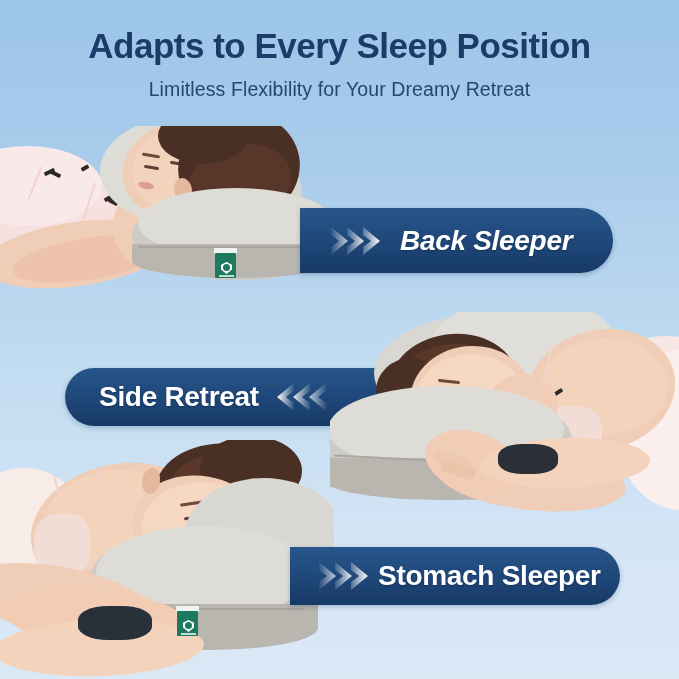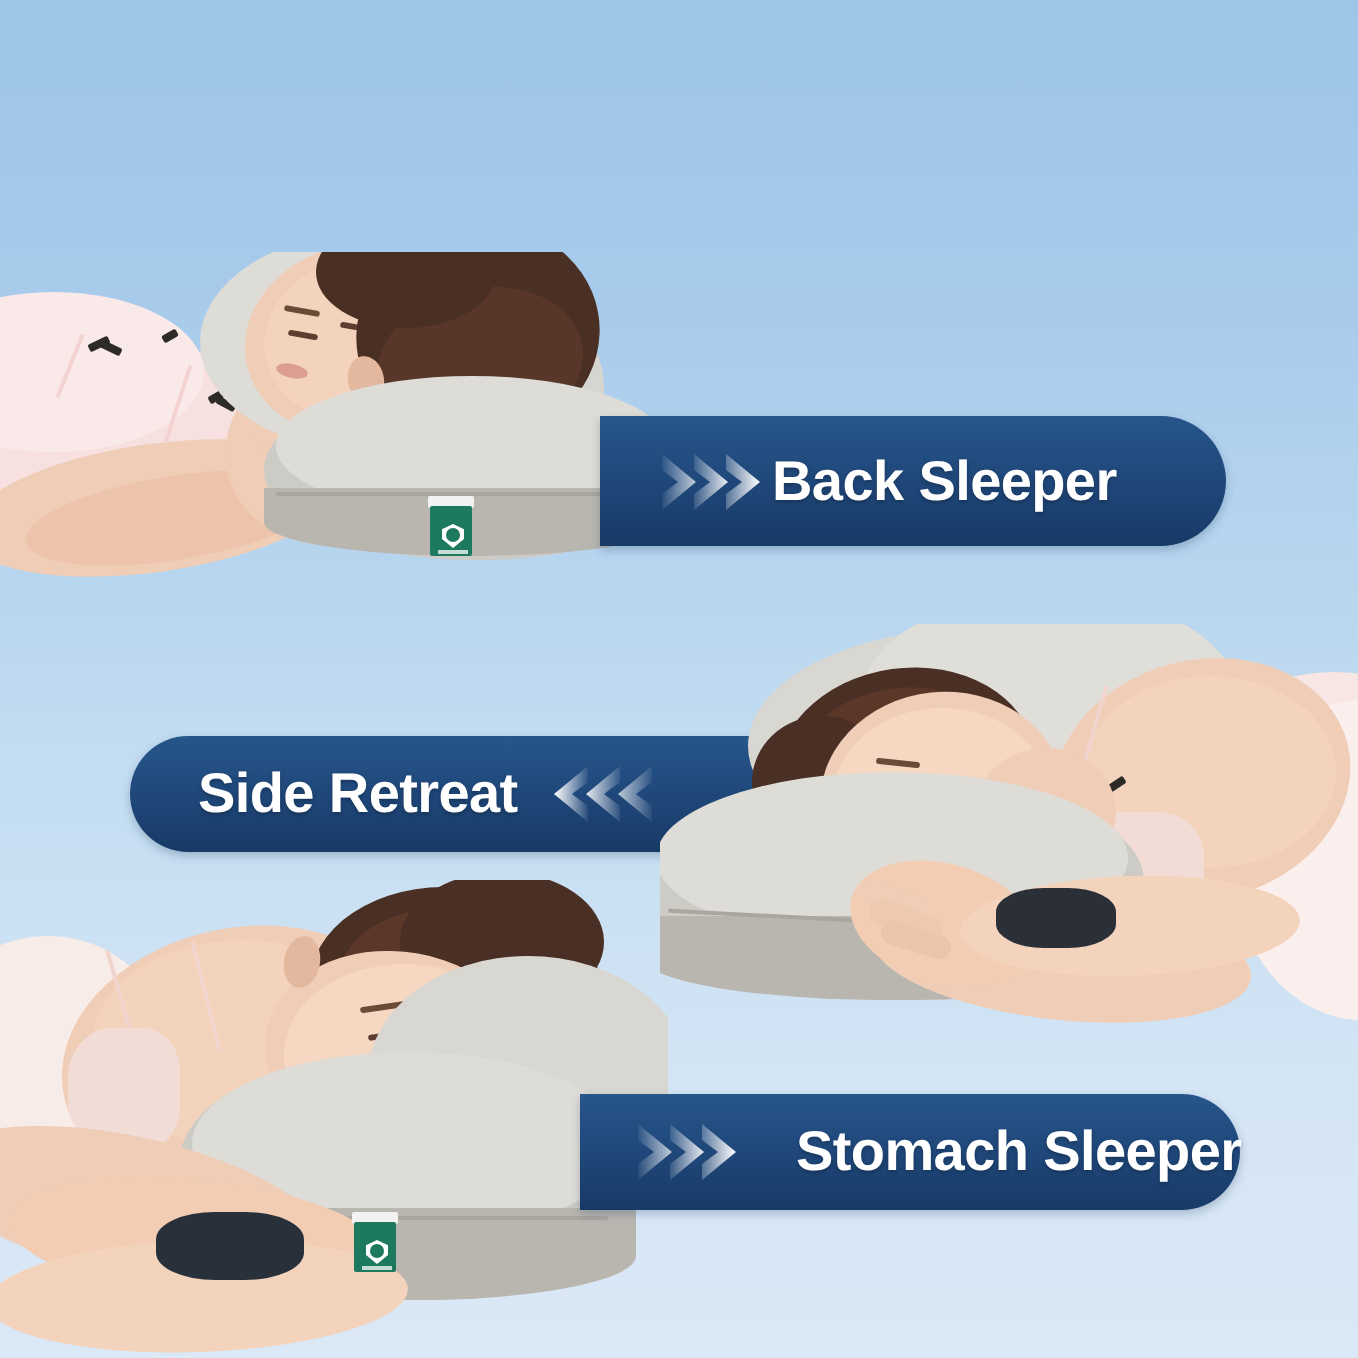--- a/index.html
+++ b/index.html
@@ -96,20 +96,24 @@
   
   .banner-back { left:300px; top:208px;  width:313px; height:65px; padding-left:30px; }
   .banner-side { left:65px;  top:368px;  width:320px; height:58px; padding-left:34px; }
   .banner-stom { left:290px; top:547px;  width:330px; height:58px; padding-left:28px; }
 </style>
 </head>
 <body>
 
 <div id="stage">
 
+  <div class="header">
+    <div class="headline">Adapts to Every Sleep Position</div>
+    <div class="subhead">Limitless Flexibility for Your Dreamy Retreat</div>
+  </div>
 
   <div class="scene scene-back">
 
     <div class="gown" style="left:-60px; top:34px;  width:200px; height:120px; background:#f7e0e0;"></div>
     <div class="gown" style="left:-40px; top:20px;  width:150px; height:80px;  background:#fae9e9;"></div>
     <div class="skin" style="left:-10px; top:96px;  width:190px; height:64px; transform:rotate(-8deg);"></div>
     <div class="skin" style="left:20px;  top:112px; width:150px; height:42px; background:#eec3ab; transform:rotate(-9deg);"></div>
 
     <div class="skin" style="left:120px; top:46px;  width:120px; height:100px; transform:rotate(-16deg);"></div>
     <div class="skin" style="left:128px; top:22px;  width:70px;  height:96px;  transform:rotate(-18deg);"></div>
@@ -179,21 +183,21 @@
       <svg class="chev" viewBox="0 0 20 30">
         <defs>
             <linearGradient id="g3" x1="0" y1="0" x2="1" y2="0">
           <stop offset="0%" stop-color="#ffffff" stop-opacity="0.25"></stop>
           <stop offset="100%" stop-color="#ffffff" stop-opacity="1"></stop>
         </linearGradient>
           </defs>
         <path d="M1 1 L18 15 L1 29 L1 21 L9 15 L1 9 Z" fill="url(#g3)"></path>
       </svg>
     </div>
-    <div class="banner-label" style="margin-left:8px;">Back Sleeper</div>
+    <div class="banner-label" style="margin-left:22px;font-style:italic;">Back Sleeper</div>
   </div>
 
   <div class="banner banner-side banner-left-cap">
     <div class="banner-label">Side Retreat</div>
     <div class="chevrons" style="margin-left:20px;">
       <svg class="chev chev-l" viewBox="0 0 20 30">
         <defs>
             <linearGradient id="g4" x1="1" y1="0" x2="0" y2="0">
           <stop offset="0%" stop-color="#ffffff" stop-opacity="0.05"></stop>
           <stop offset="100%" stop-color="#ffffff" stop-opacity="1"></stop>
@@ -340,16 +344,16 @@
       <svg class="chev" viewBox="0 0 20 30">
         <defs>
             <linearGradient id="g9" x1="0" y1="0" x2="1" y2="0">
           <stop offset="0%" stop-color="#ffffff" stop-opacity="0.25"></stop>
           <stop offset="100%" stop-color="#ffffff" stop-opacity="1"></stop>
         </linearGradient>
           </defs>
         <path d="M1 1 L18 15 L1 29 L1 21 L9 15 L1 9 Z" fill="url(#g9)"></path>
       </svg>
     </div>
-    <div class="banner-label" style="margin-left:32px;">Stomach Sleeper</div>
+    <div class="banner-label" style="margin-left:12px;">Stomach Sleeper</div>
   </div>
 
 </div>
 
 </body></html>

